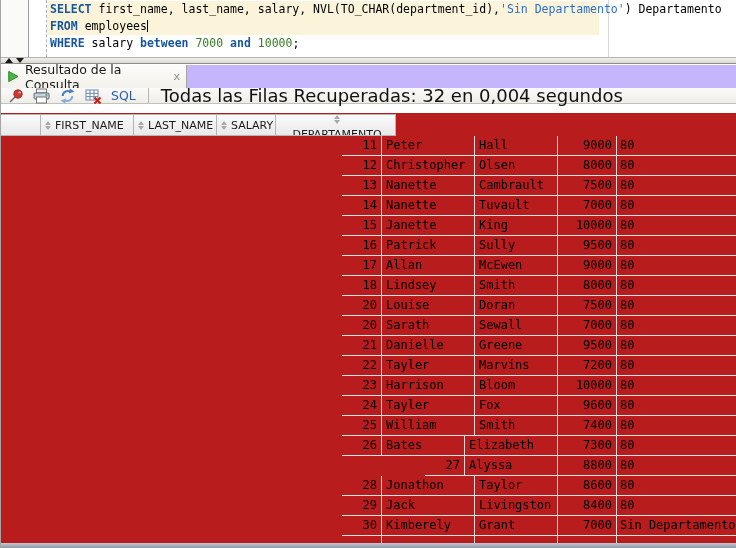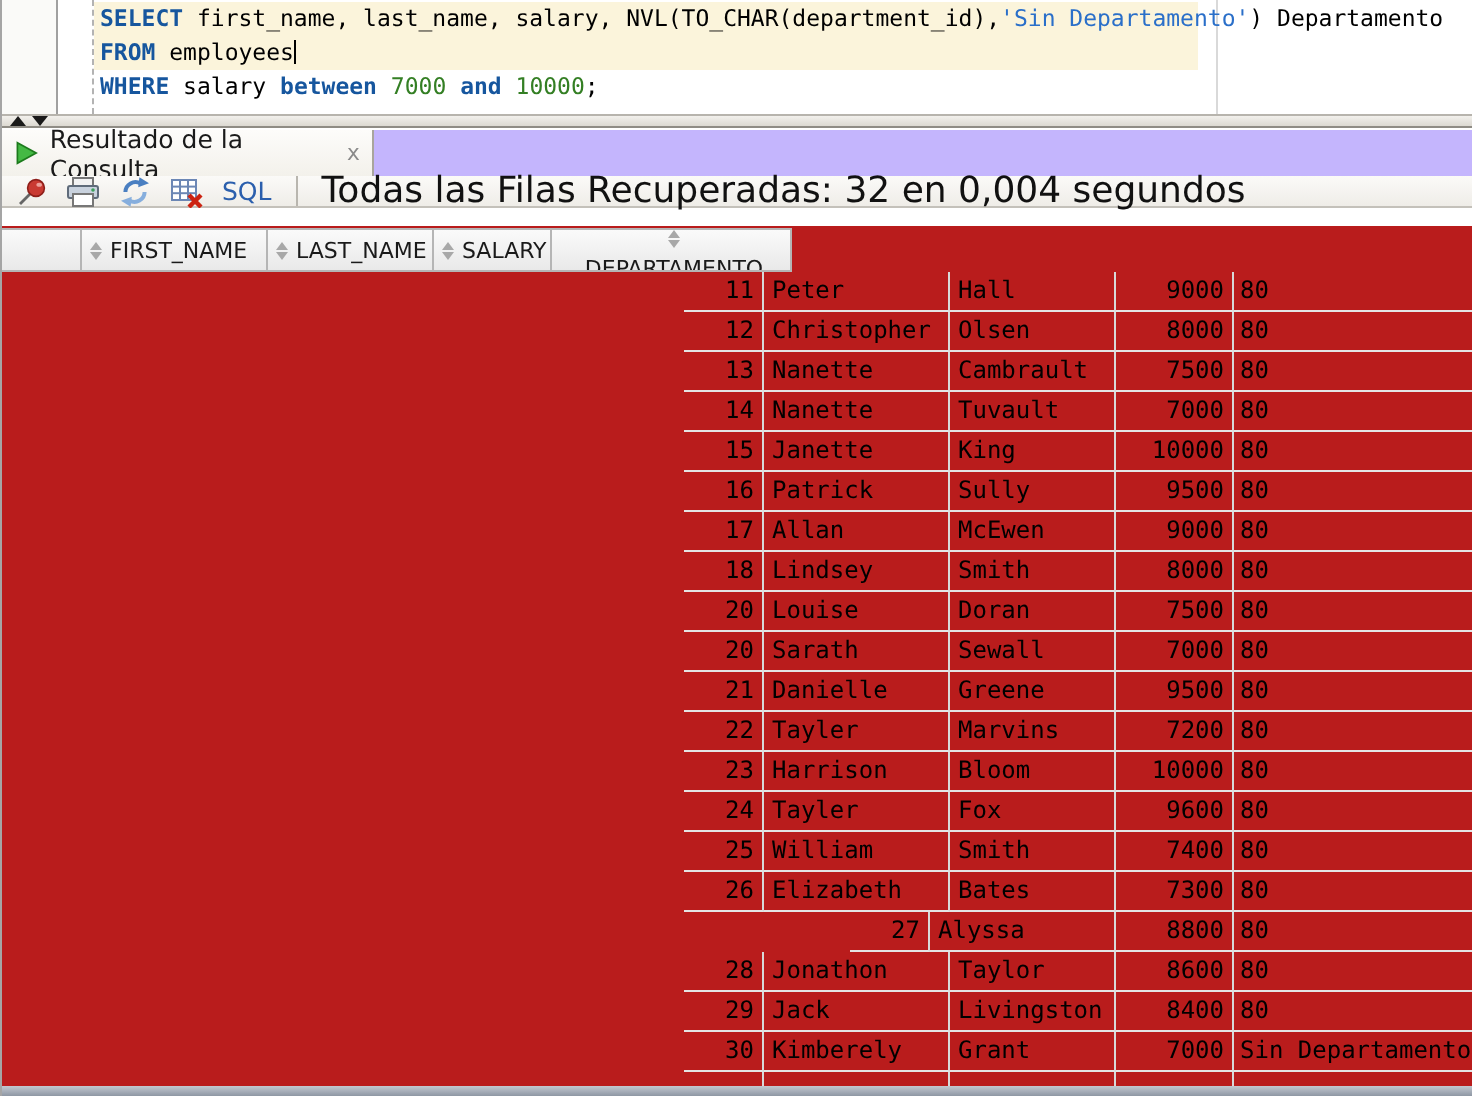--- a/index.html
+++ b/index.html
@@ -266,22 +266,22 @@
         </div>
         <div class="row">
           <div class="cell rownum">25</div>
           <div class="cell c-first">William</div>
           <div class="cell c-last">Smith</div>
           <div class="cell c-sal">7400</div>
           <div class="cell c-dep">80</div>
         </div>
         <div class="row">
           <div class="cell rownum">26</div>
+          <div class="cell c-last">Bates</div>
           <div class="cell c-first">Elizabeth</div>
-          <div class="cell c-last">Bates</div>
           <div class="cell c-sal">7300</div>
           <div class="cell c-dep">80</div>
         </div>
         <div class="row">
           <div class="cell rownum">27</div>
           <div class="cell c-first">Alyssa</div>
           <div class="cell c-sal">8800</div>
           <div class="cell c-dep">80</div>
         </div>
         <div class="row">

